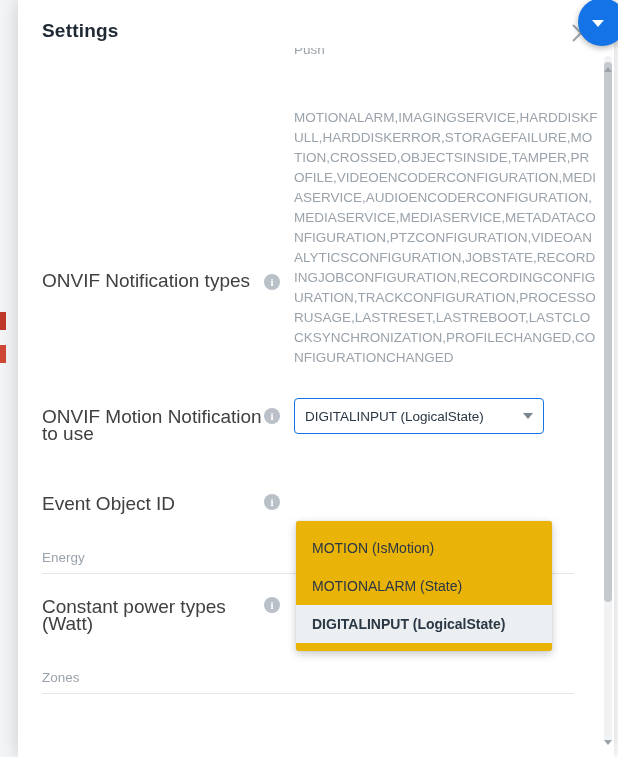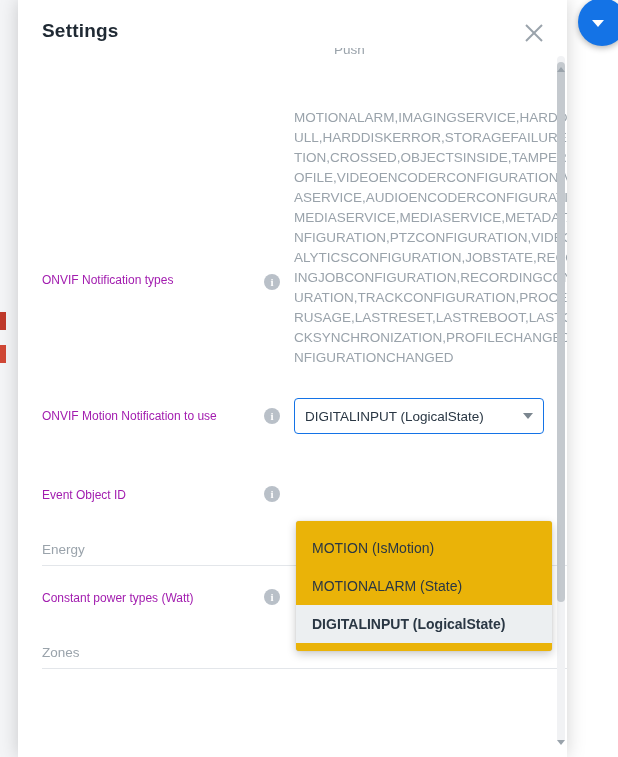--- a/index.html
+++ b/index.html
@@ -51,21 +51,21 @@
     border-left: 6px solid transparent;
     border-right: 6px solid transparent;
     border-top: 7px solid #ffffff;
   }
 
   
   .modal {
     position: absolute;
     left: 18px;
     top: 0;
-    width: 549px;
+    width: 596px;
     height: 757px;
     background: #ffffff;
     box-shadow: 0 0 18px rgba(0,0,0,.18);
     z-index: 10;
     overflow: hidden;
   }
 
   .modal-header {
     position: relative;
     height: 66px;
@@ -108,22 +108,22 @@
 
   .row {
     position: relative;
     display: flex;
     align-items: flex-start;
     padding: 0 0 0 24px;
   }
   .row-label {
     width: 222px;
     flex: 0 0 222px;
-    font-size: 12px;
-    color: #a21caf;
+    font-size: 19px;
+    color: #404040;
     line-height: 17px;
     padding-top: 2px;
   }
   .info-icon {
     flex: 0 0 16px;
     width: 16px;
     height: 16px;
     border-radius: 50%;
     background: #b9c0c8;
     color: #ffffff;
@@ -283,21 +283,21 @@
       <svg width="34" height="34" viewBox="0 0 34 34" aria-hidden="true">
         <line x1="9" y1="9" x2="25" y2="25" stroke="#9aa3ab" stroke-width="2"></line>
         <line x1="25" y1="9" x2="9" y2="25" stroke="#9aa3ab" stroke-width="2"></line>
       </svg>
     </div>
   </div>
 
   <div class="modal-body">
 
     <div class="clipped-top">
-      <div class="row" style="padding-top:0;margin-left:40px;">
+      <div class="row" style="padding-top:0;">
         <div class="row-label"></div>
         <div class="info-icon" style="visibility:hidden;"></div>
         <div class="row-value">Push</div>
       </div>
     </div>
 
     <div class="form-rows" style="top:60px;">
 
       <div class="row">
         <div class="row-label" style="padding-top:164px;">ONVIF Notification types</div>

